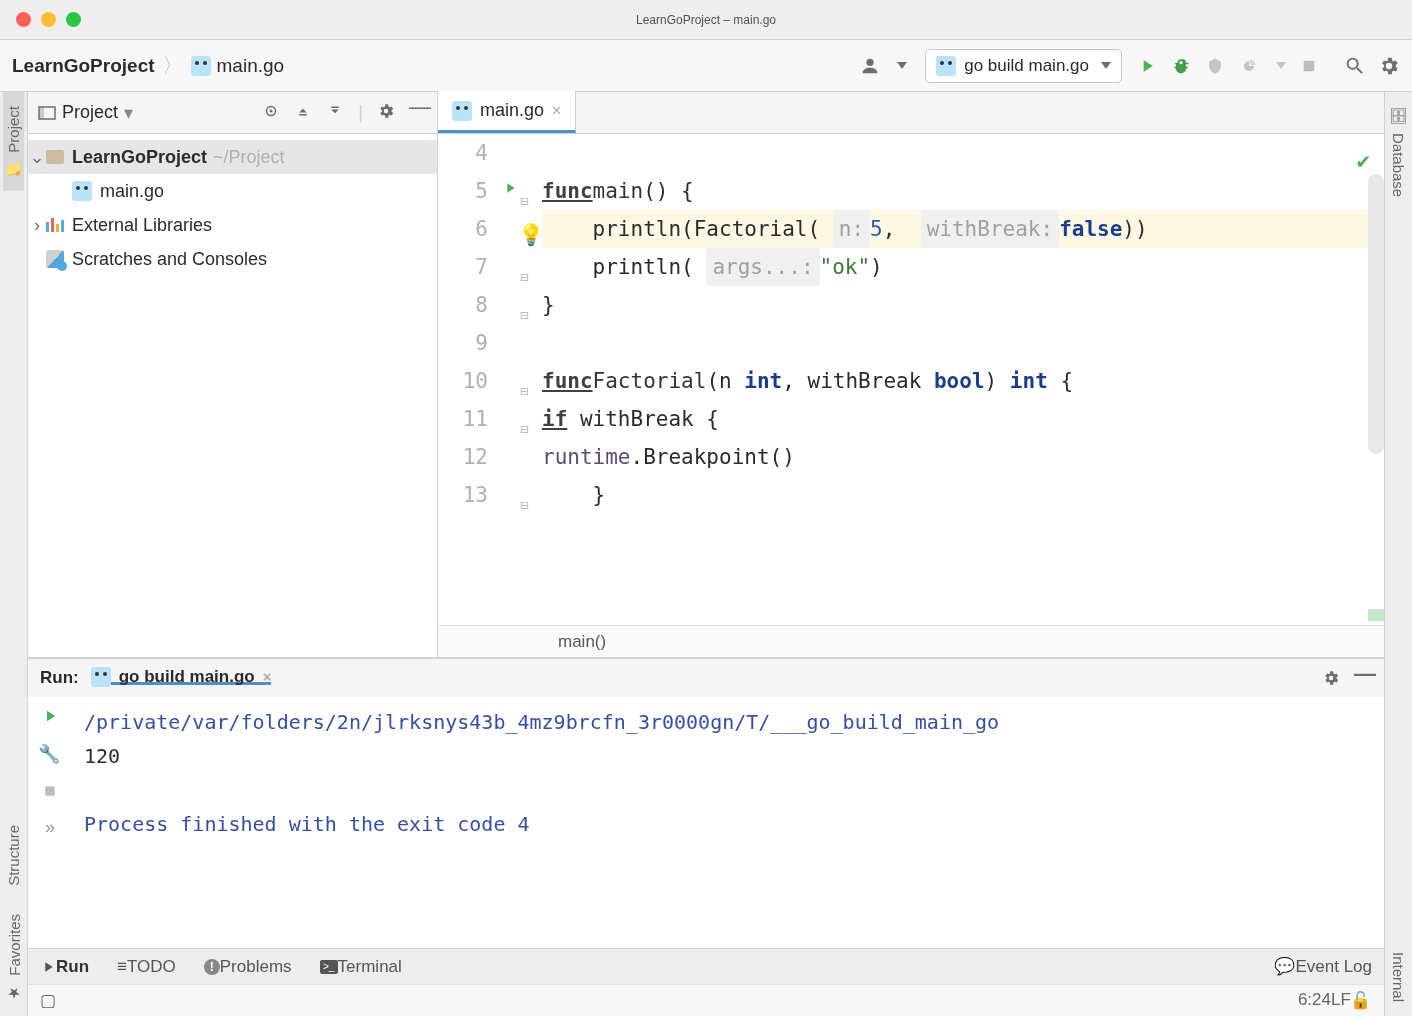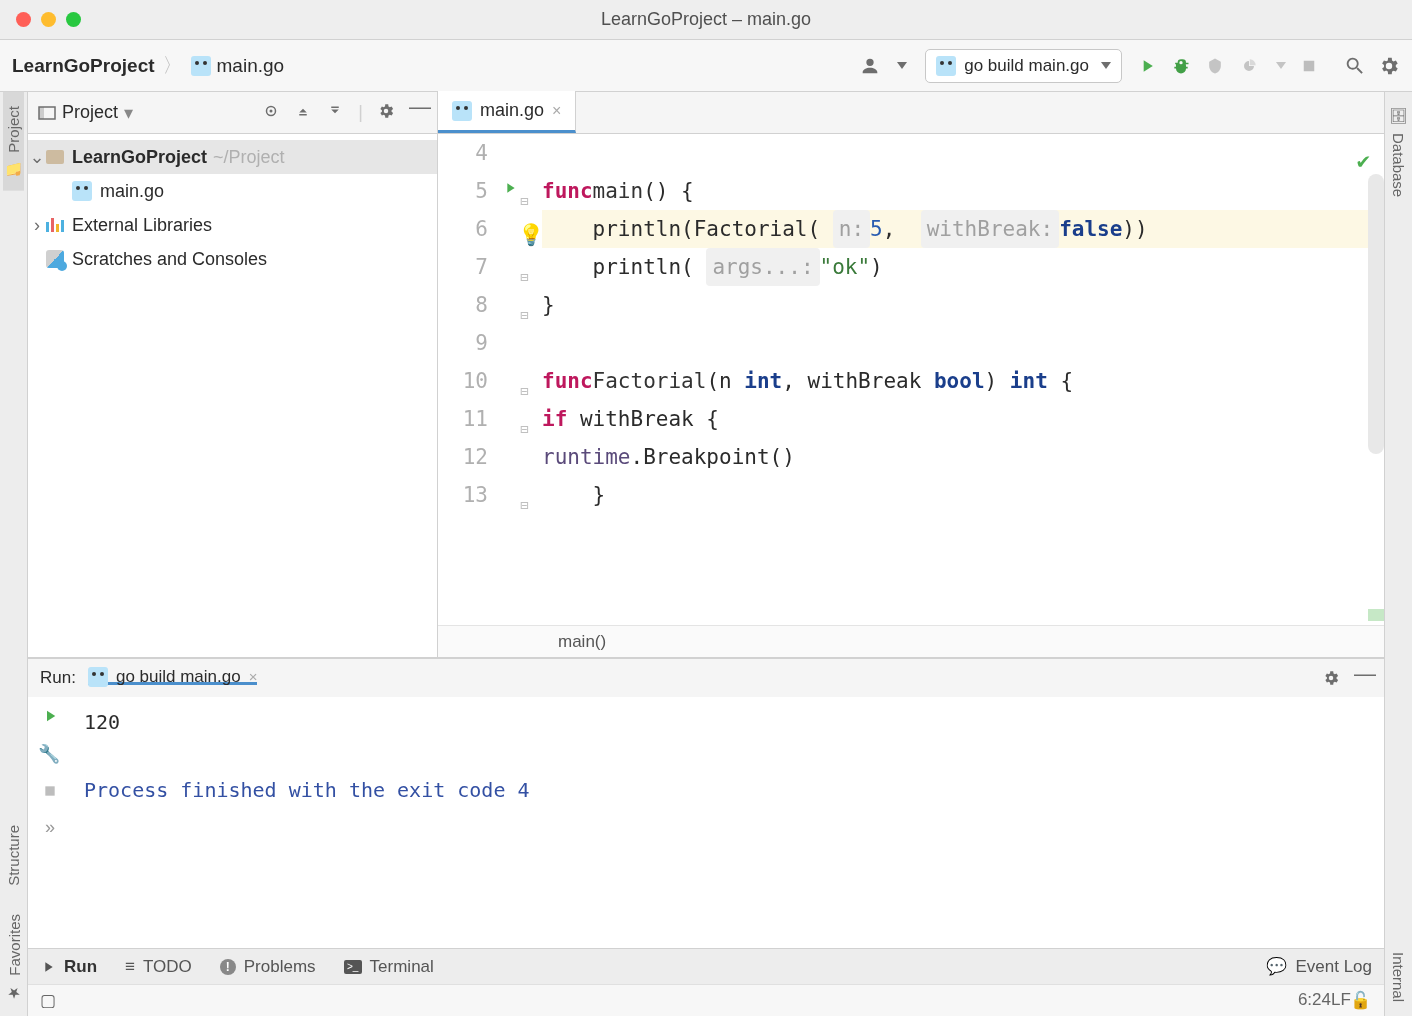--- a/index.html
+++ b/index.html
@@ -24,21 +24,21 @@
     align-items: center;
     position: relative;
   }
   .traffic-lights { display: flex; gap: 10px; margin-left: 16px; }
   .tl { width: 15px; height: 15px; border-radius: 50%; }
   .tl.red { background: #ff5f57; }
   .tl.yellow { background: #febc2e; }
   .tl.green { background: #28c840; }
   .window-title {
     position: absolute; left: 0; right: 0; text-align: center;
-    font-size: 18px; color: #505050; font-weight: 400; pointer-events: none;
+    font-size: 12px; color: #505050; font-weight: 400; pointer-events: none;
   }
 
   
   .navbar {
     height: 52px;
     background: #f7f7f7;
     border-bottom: 1px solid #d1d1d1;
     display: flex;
     align-items: center;
     padding: 0 12px;
@@ -148,38 +148,38 @@
     width: 62px; text-align: right; color: #b0b0b0;
     padding-right: 12px;
   }
   .gut2 { width: 42px; position: relative; }
   .gut-play { color: #4caf50; position: absolute; left: 2px; }
   .gut-fold { color: #c0c0c0; position: absolute; left: 20px; font-size: 14px;}
   .gut-bulb { color:#f7b500; position:absolute; left:18px;}
   .code-lines { flex:1; white-space: pre; padding-right:10px;}
   .code-lines .row { height: 38px; display:flex; align-items:center;}
   .code-lines .hl { background: #fdf8e4; }
-  .kw { color: #be185d; font-weight: 600; }
+  .kw { color: #404040; font-weight: 600; text-decoration: underline; }
   .fn { color: #333; }
   .ty { color: #1a3e8b; font-weight:600;}
   .num { color: #2a5db0; }
   .bool { color: #1a3e8b; font-weight:600;}
   .str { color: #3a7a3a; }
   .hint { color:#a0a0a0; background:#f0f0f0; border-radius:4px; padding:0 6px;}
   .pkg { color:#5a4a7a;}
   .ok-check { position:absolute; top:8px; right:14px; color:#4caf50; font-size:22px;}
   .editor-scrollbar{position:absolute; right:0; top:40px; width:16px; height:280px; background:#e8e8e8; border-radius:8px;}
   .mark-green{position:absolute; right:0; bottom:4px; width:16px; height:12px; background:#c6e8c6;}
   .breadcrumb-bar{ height:32px; background:#fafafa; border-top:1px solid #e4e4e4; padding-left:120px; font-size:17px; color:#555; display:flex;align-items:center;}
 
   
   .run-panel { height: 290px; background:#fff; display:flex; flex-direction:column; border-top:1px solid #d1d1d1; }
   .run-header {
     height: 38px; background:#f5f5f5; display:flex; align-items:center;
-    padding: 12px 12px; gap: 12px; font-size: 17px;
+    padding: 12px 12px; gap: 12px; font-size: 17px; font-weight: bold;
   }
   .run-header .tab-active { display:flex; align-items:center; gap:8px; border-bottom:3px solid #4b8fcc; height:100%;}
   .run-header .close-x{ color:#aaa; font-size:15px;}
   .run-header .right { margin-left:auto; display:flex; gap:14px;}
   .run-body { flex:1; display:flex; }
   .run-icons {
     width: 44px; display:flex; flex-direction:column; align-items:center; gap:18px; padding-top:10px;
     color:#7a7a7a; font-size:18px;
   }
   .run-output {
@@ -187,21 +187,21 @@
     padding: 8px 12px; overflow:auto;
   }
   .run-output .path { color:#3350a3; }
   .run-output .exitmsg { color:#3350a3; }
 
   
   .toolwindow-bar {
     height: 36px; background:#ededed; border-top:1px solid #d1d1d1;
     display:flex; align-items:center; padding:0 12px; font-size:17px; color:#555; gap:28px;
   }
-  .tw-item{ display:flex; align-items:center; gap:8px; cursor:pointer;}
+  .tw-item{ display:flex; align-items:center; gap:0; cursor:pointer;}
   .tw-item.active{ font-weight:600; color:#333;}
   .tw-right{ margin-left:auto;}
   .status-bar {
     height: 32px; background:#f7f7f7; border-top:1px solid #e0e0e0;
     display:flex; align-items:center; padding:0 12px; font-size:17px; color:#666; gap:22px;
   }
   .status-bar .right{margin-left:auto; display:flex; }
   svg{display:block;}
 </style>
 </head>
@@ -461,20 +461,21 @@
             </span>
           <span>🔧</span>
           <span class="stop-gray">
               <svg width="16" height="16" viewBox="0 0 24 24">
                 <rect fill="currentColor" x="5" y="5" width="14" height="14"></rect>
               </svg>
             </span>
           <span style="color:#999">»</span>
         </div>
         <div class="run-output">
+          <div class="path">/private/var/folders/2n/jlrksnys43b_4mz9brcfn_3r0000gn/T/___go_build_main_go</div>
           <div>120</div>
           <div>&nbsp;</div>
           <div class="exitmsg">Process finished with the exit code 4</div>
         </div>
       </div>
     </div>
 
     <div class="toolwindow-bar">
       <div class="tw-item active">
         <svg width="16" height="16" viewBox="0 0 24 24">

